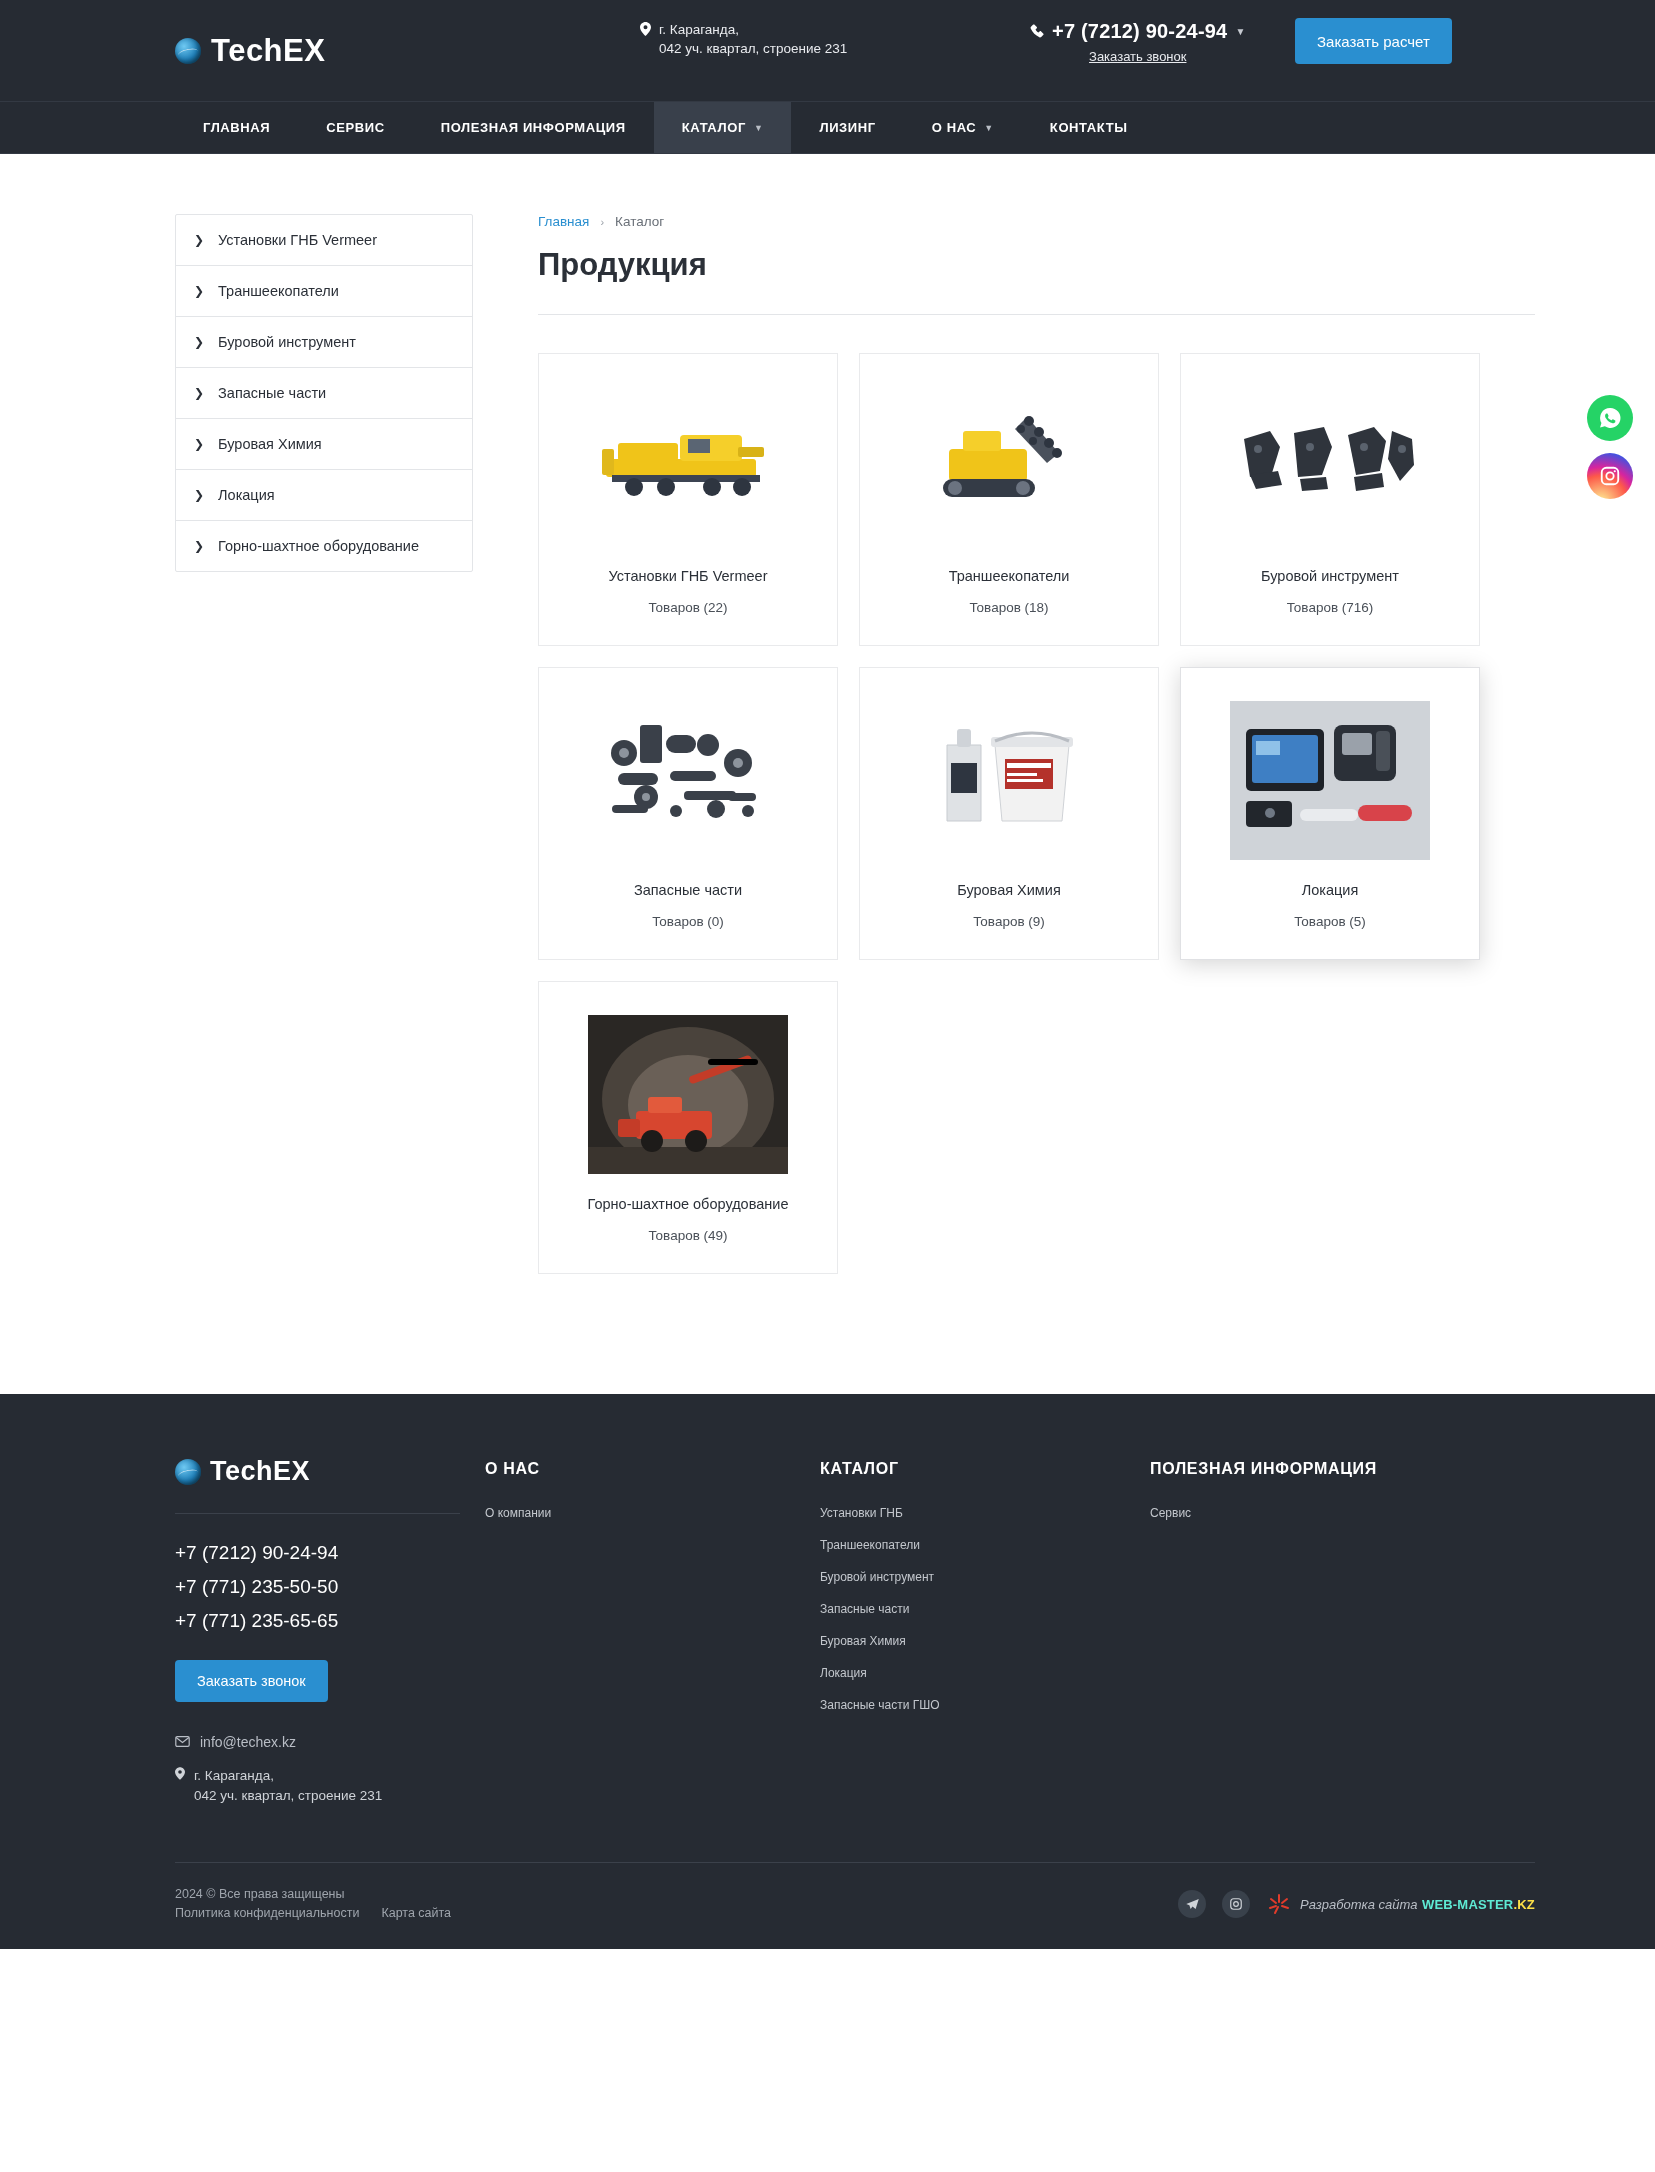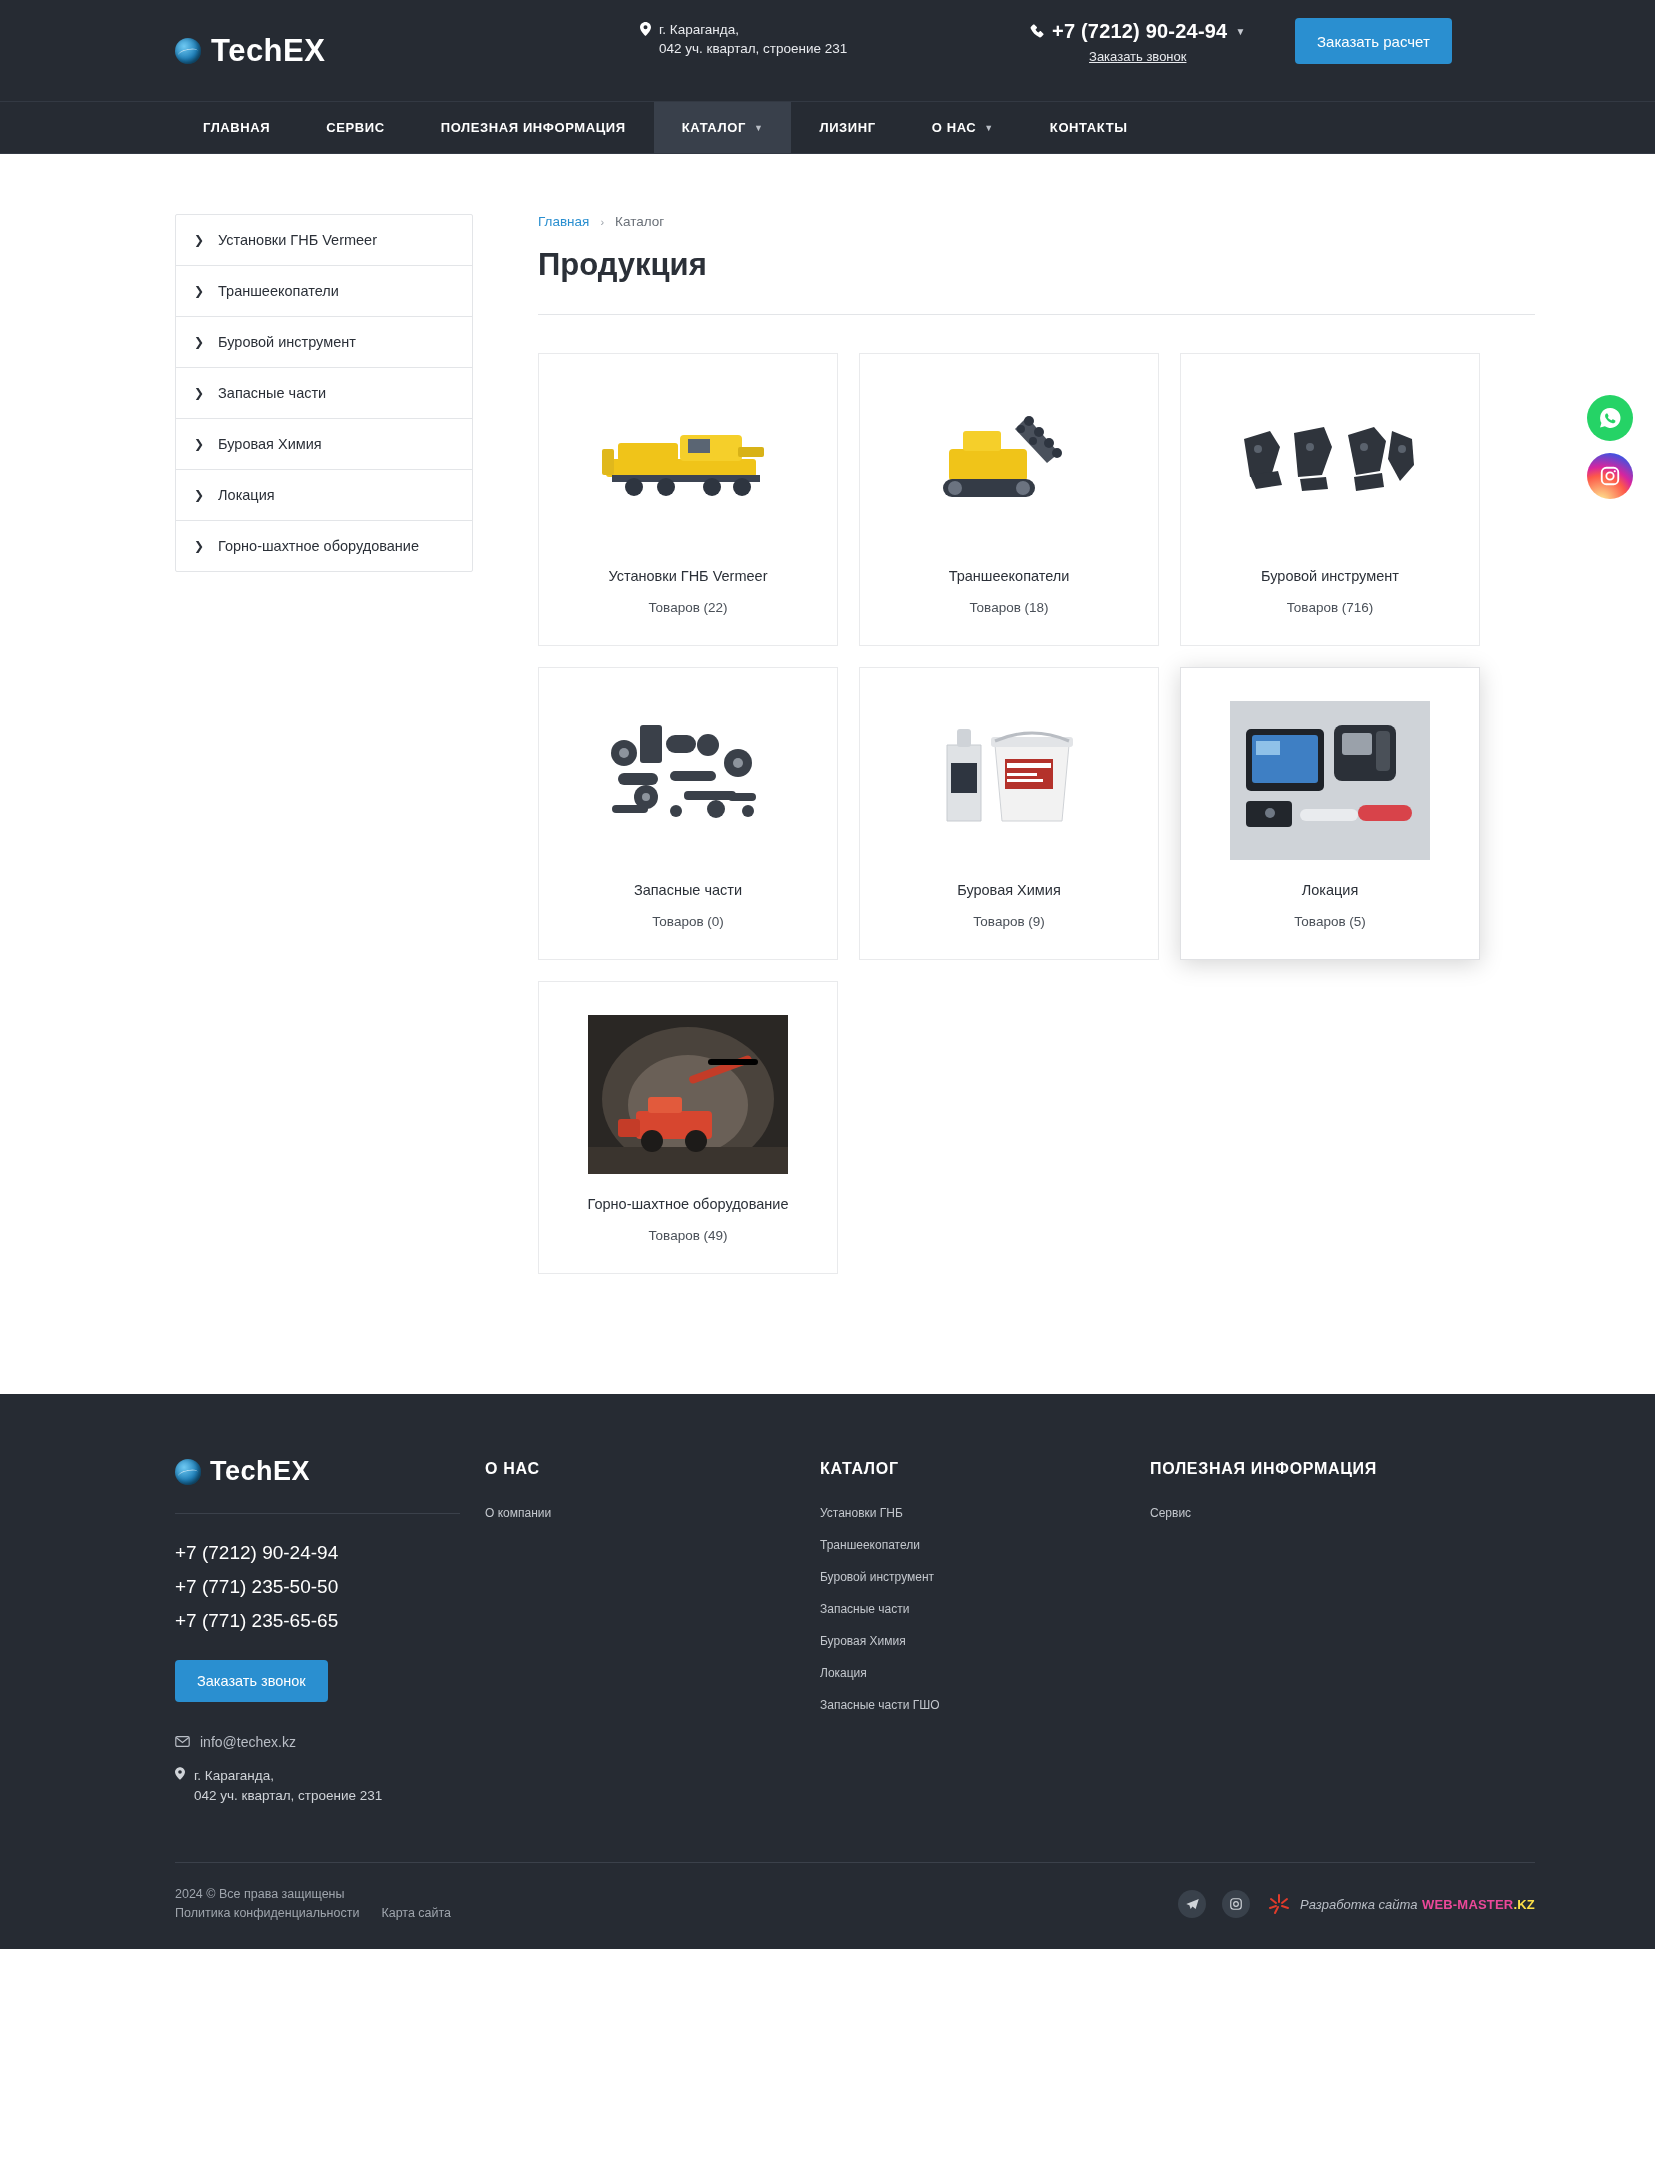--- a/index.html
+++ b/index.html
@@ -133,21 +133,21 @@
     display:flex; align-items:center; justify-content:space-between;
     padding: 22px 0 26px;
   }
   .fb-left { font-size:12.5px; color:#9fa5ad; line-height:19px; }
   .fb-left .row2 { display:flex; gap:22px; }
   .fb-right { display:flex; align-items:center; gap:16px; }
   .soc { width:28px; height:28px; border-radius:50%; background:#39414b; display:flex; align-items:center; justify-content:center; cursor:pointer; }
   .wm { display:flex; align-items:center; gap:8px; }
   .wm-text { font-size:13px; color:#b9bec6; line-height:13px;font-style:italic; }
   .wm-brand { font-size:13px; font-weight:bold; color:#fff; letter-spacing:.2px; }
-  .wm-brand span { color:#ec4899; }
+  .wm-brand span { color:#5eead4; }
   .spark { width:26px; height:26px; position:relative; }
 </style>
 </head>
 <body>
 
 <div class="page">
 
   <div class="header">
     <div class="header-top">
 

